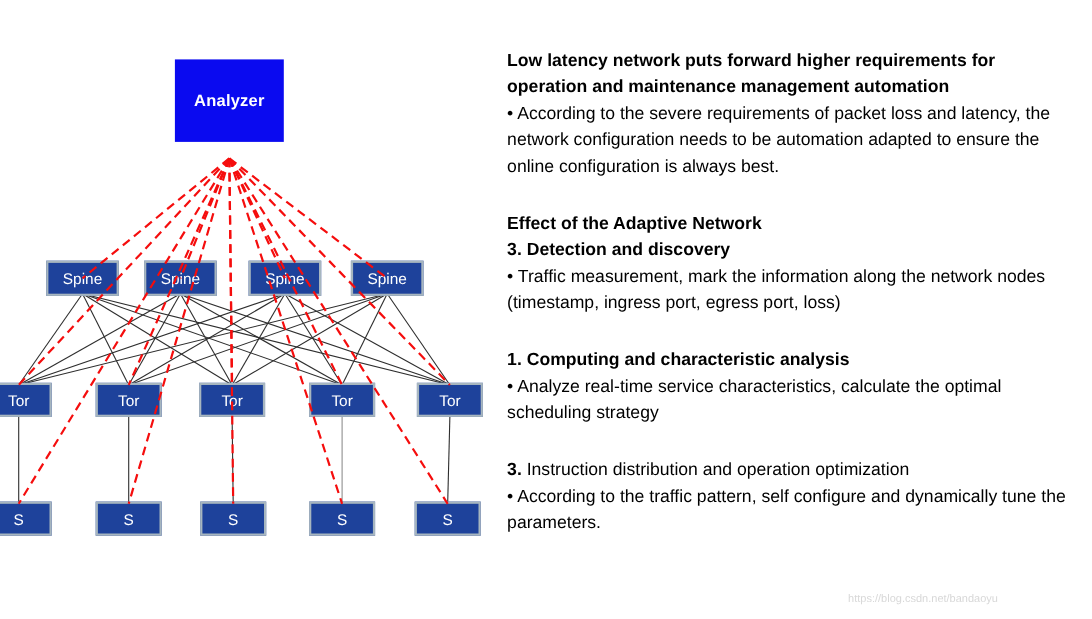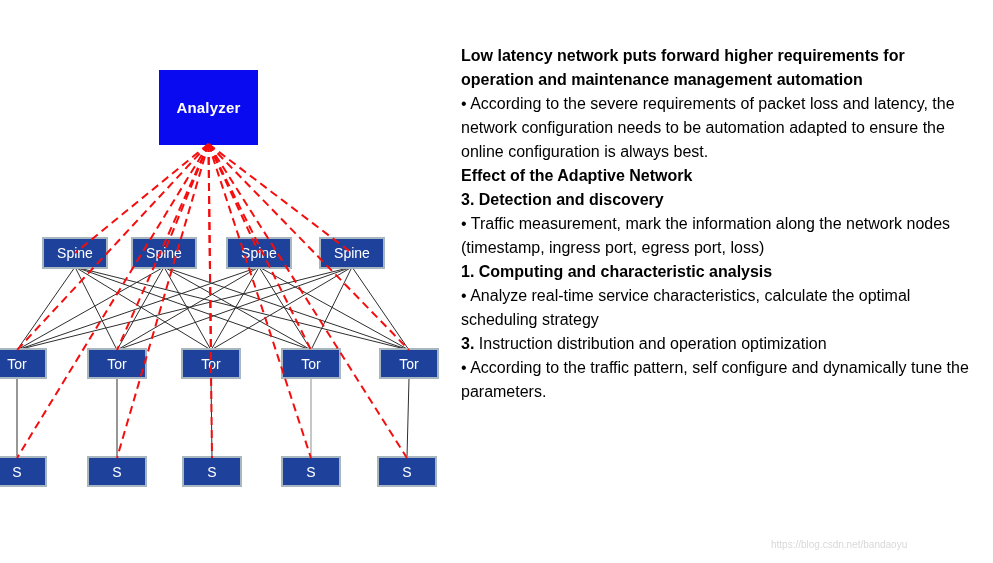--- a/index.html
+++ b/index.html
@@ -11,21 +11,21 @@
   svg.layer{position:absolute;left:0;top:0;pointer-events:none;}
   #links-under{z-index:1;}
   #links-over{z-index:3;}
   .node{position:absolute;z-index:2;box-sizing:border-box;display:flex;align-items:center;justify-content:center;color:#fff;text-align:center;}
   .analyzer{background:#0a0af0;font-weight:bold;font-size:15px;letter-spacing:.2px;}
   .nbox{background:#1e429b;border:2px solid #a7b6bf;font-size:14px;}
 
   
   .panel{position:absolute;left:461px;top:44px;width:514px;font-size:16px;line-height:24px;color:#000;}
   .panel p{margin:0;white-space:pre-wrap;}
-  .panel p.gap{}
+  .panel p.gap{margin-top:28px;}
   .b{font-weight:bold;}
 
   .watermark{position:absolute;left:771px;top:536px;font-size:10px;line-height:18px;color:#d8d8d8;white-space:nowrap;}
 </style>
 </head>
 <body>
 
 <div class="stage">
 
   <div class="diagram">
@@ -50,21 +50,21 @@
         <line x1="352" y1="267" x2="211" y2="350" stroke="#2e2e2e" stroke-width="1"></line>
         <line x1="352" y1="267" x2="311" y2="350" stroke="#2e2e2e" stroke-width="1"></line>
         <line x1="352" y1="267" x2="409" y2="350" stroke="#2e2e2e" stroke-width="1"></line>
         <line x1="17" y1="378" x2="17" y2="457" stroke="#2e2e2e" stroke-width="1"></line>
         <line x1="117" y1="378" x2="117" y2="457" stroke="#2e2e2e" stroke-width="1"></line>
         <line x1="211" y1="378" x2="212" y2="457" stroke="#2e2e2e" stroke-width="1"></line>
         <line x1="311" y1="378" x2="311" y2="457" stroke="#8f8f8f" stroke-width="1"></line>
         <line x1="409" y1="378" x2="407" y2="457" stroke="#2e2e2e" stroke-width="1"></line>
       </svg>
 
-    <div class="node analyzer" style="left:159px;top:70px;width:99px;height:75px;">
+    <div class="node analyzer" style="left:159px;top:54px;width:99px;height:75px;">
       <span>Analyzer</span>
     </div>
 
     <div class="node nbox spine" style="left:42px;top:237px;width:66px;height:32px;">
         <span>Spine</span>
       </div>
     <div class="node nbox spine" style="left:131px;top:237px;width:66px;height:32px;">
         <span>Spine</span>
       </div>
     <div class="node nbox spine" style="left:226px;top:237px;width:66px;height:32px;">

